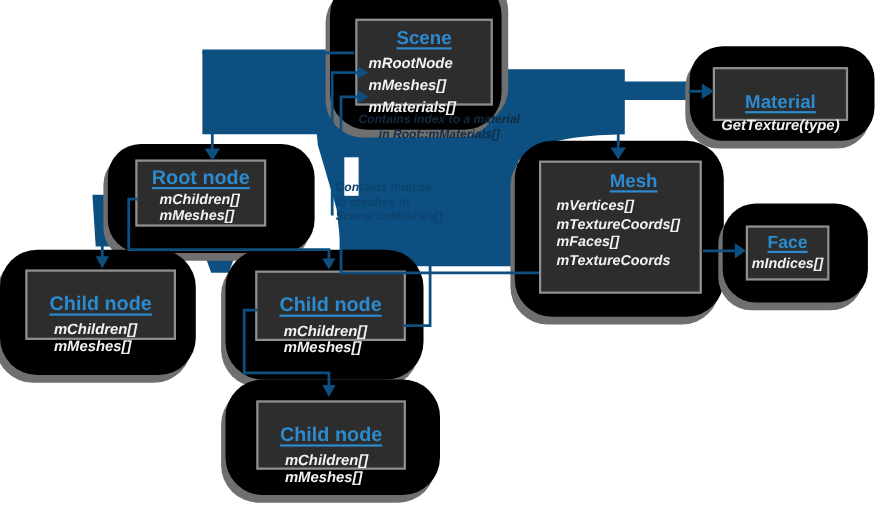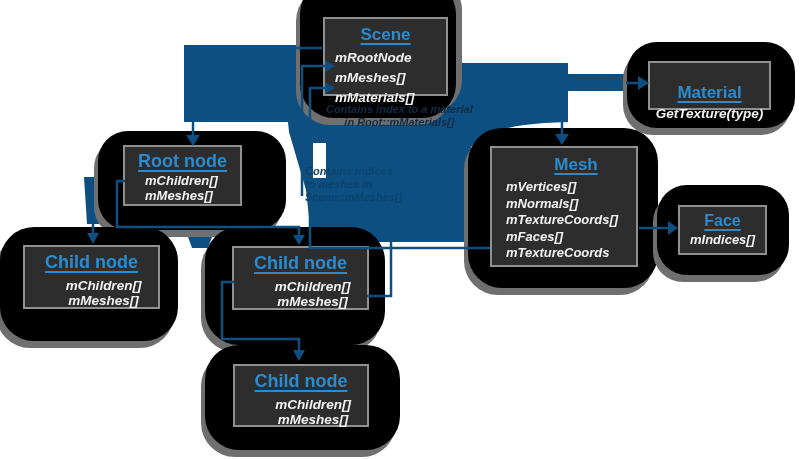--- a/index.html
+++ b/index.html
@@ -26,27 +26,27 @@
   
   #scene-box{left:323px;top:17px;width:125px;height:79px;padding-top:5px;}
   #scene-box .uml-title{font-size:17px;line-height:22px;margin-bottom:2px;}
   #scene-box .uml-member{font-size:13.5px;line-height:20px;padding-left:10px;}
   #material-box{left:648px;top:61px;width:123px;height:49px;padding-top:19px;}
   #material-box .uml-title{font-size:17px;line-height:22px;}
   #material-box .uml-member{font-size:13.5px;line-height:19px;}
   #mesh-box{left:490px;top:146px;width:148px;height:121px;padding-top:5px;}
   #mesh-box .uml-title{font-size:17px;line-height:23px;margin-bottom:3px;padding-left:24px;}
   #mesh-box .uml-member{font-size:13px;line-height:16.5px;padding-left:14px;}
-  #face-box{left:678px;top:205px;width:89px;height:50px;padding-top:4px;}
+  #face-box{left:678px;top:205px;width:76px;height:50px;padding-top:4px;}
   #face-box .uml-title{font-size:16px;line-height:20px;}
   #face-box .uml-member{font-size:13px;line-height:18px;}
   #root-box{left:123px;top:145px;width:119px;height:61px;padding-top:2px;}
   #root-box .uml-title{font-size:18px;line-height:24px;margin-bottom:1px;}
   #root-box .uml-member{font-size:13px;line-height:14.5px;padding-left:20px;}
-  .child-box{width:137px;height:64px;padding-top:3px;align-items:center;}
+  .child-box{width:137px;height:64px;padding-top:17px;}
   .child-box .uml-title{font-size:18px;line-height:25px;margin-bottom:3px;}
   .child-box .uml-member{font-size:13.5px;line-height:15px;padding-left:24px;}
   #child1-box{left:23px;top:245px;}
   #child2-box{left:232px;top:246px;}
   #child3-box{left:233px;top:364px;width:136px;height:63px;}
   .note{position:absolute;z-index:4;font-weight:bold;font-style:italic;
         font-size:11px;line-height:13px;}
   #material-note{left:326px;top:103px;color:var(--note1_text);text-align:center;}
   #mesh-note{left:305px;top:165px;color:var(--note2_text);}
   
@@ -83,21 +83,20 @@
 </div>
 
 <div class="uml-box members-center" id="material-box">
   <div class="uml-title">Material</div>
   <div class="uml-member">GetTexture(type)</div>
 </div>
 
 <div class="uml-box members-left" id="mesh-box">
   <div class="uml-title">Mesh</div>
   <div class="uml-member">mVertices[]</div>
-  <div class="uml-member">mNormals[]</div>
   <div class="uml-member">mTextureCoords[]</div>
   <div class="uml-member">mFaces[]</div>
   <div class="uml-member">mTextureCoords</div>
 </div>
 
 <div class="uml-box members-center" id="face-box">
   <div class="uml-title">Face</div>
   <div class="uml-member">mIndices[]</div>
 </div>
 

